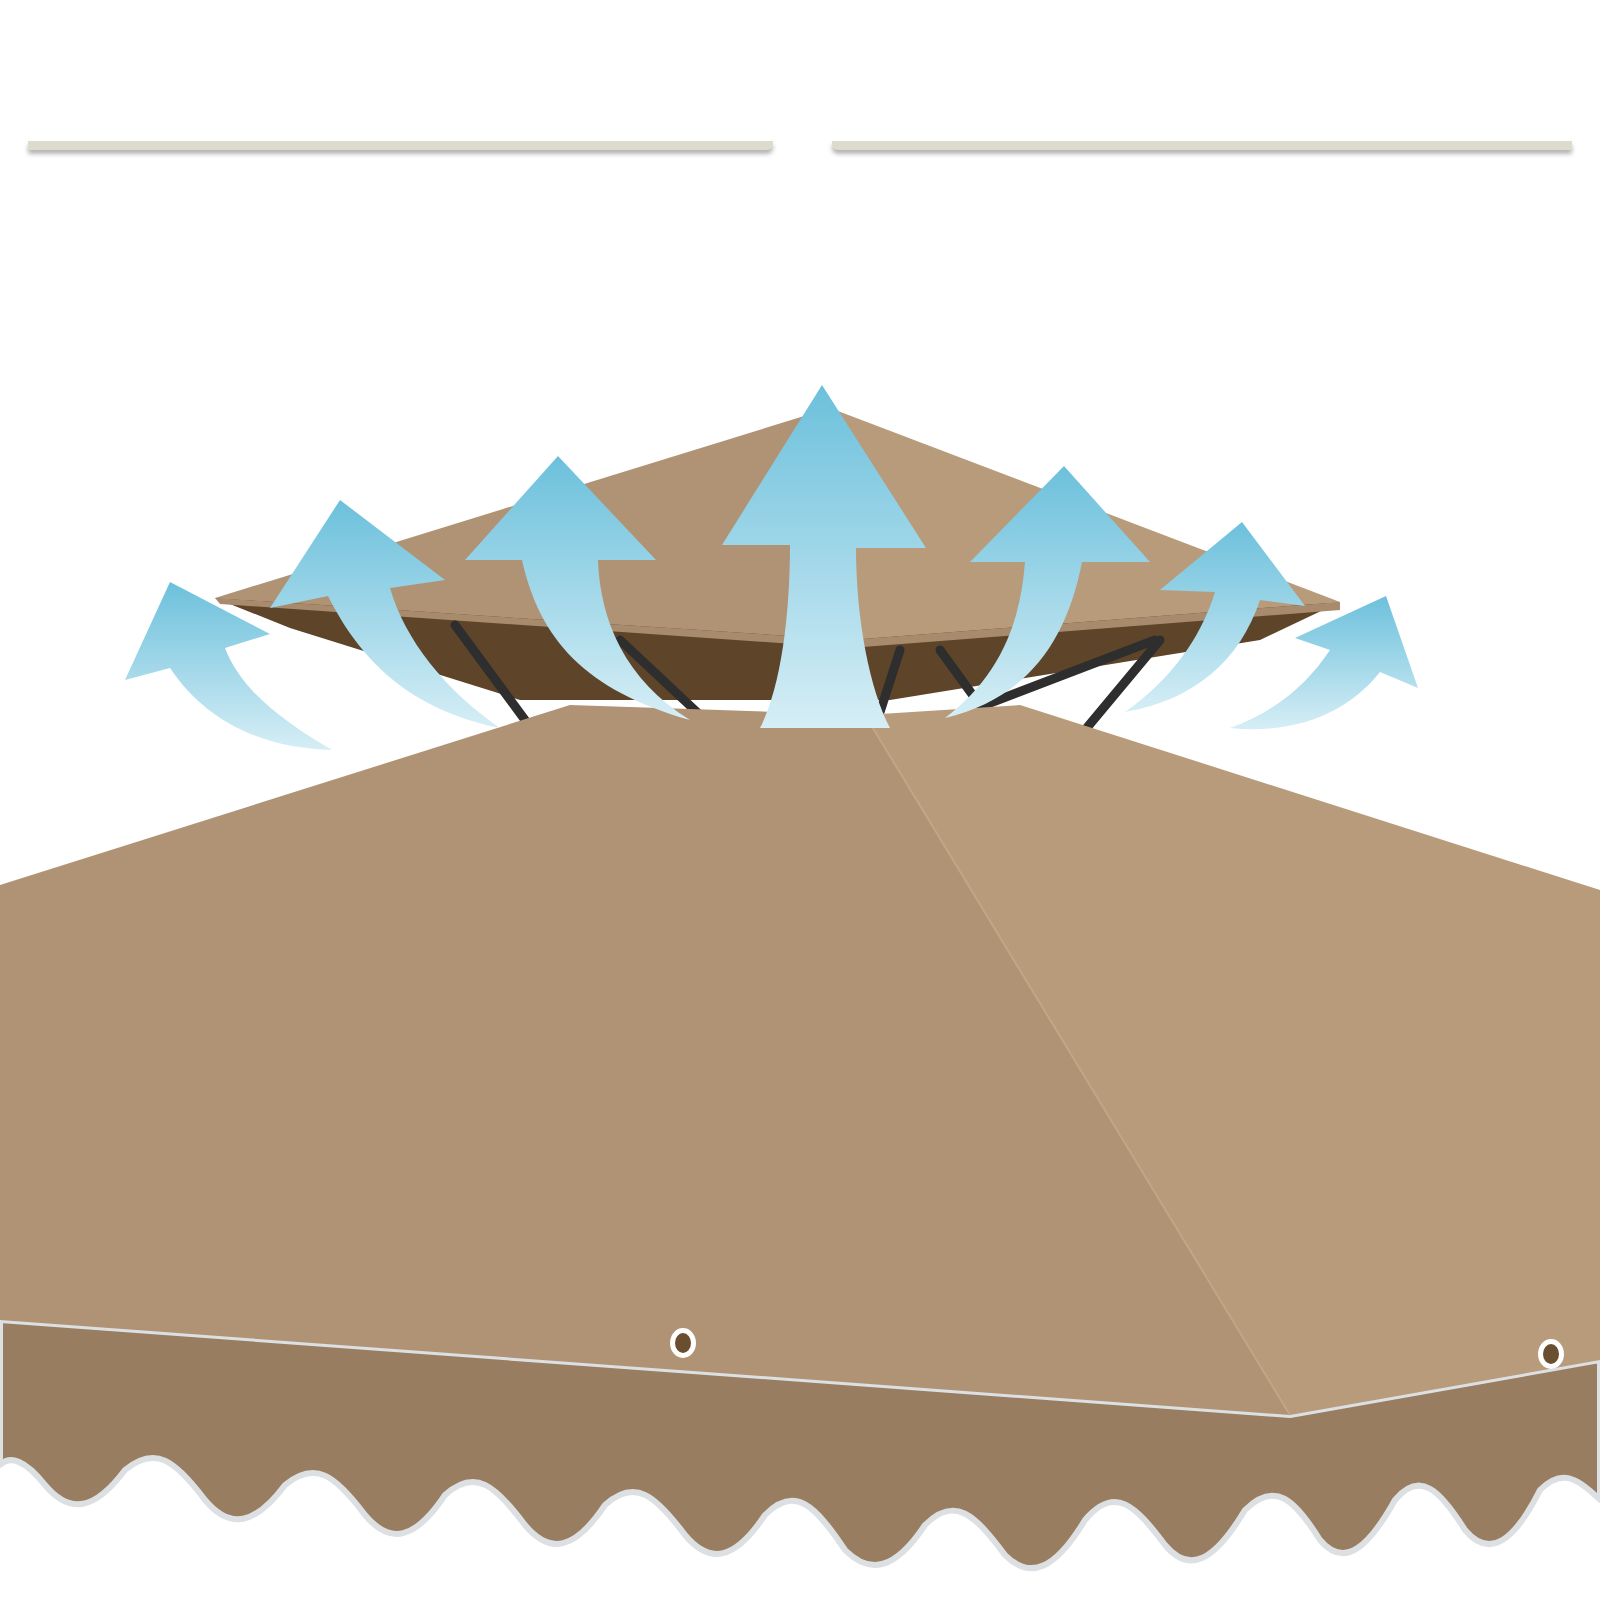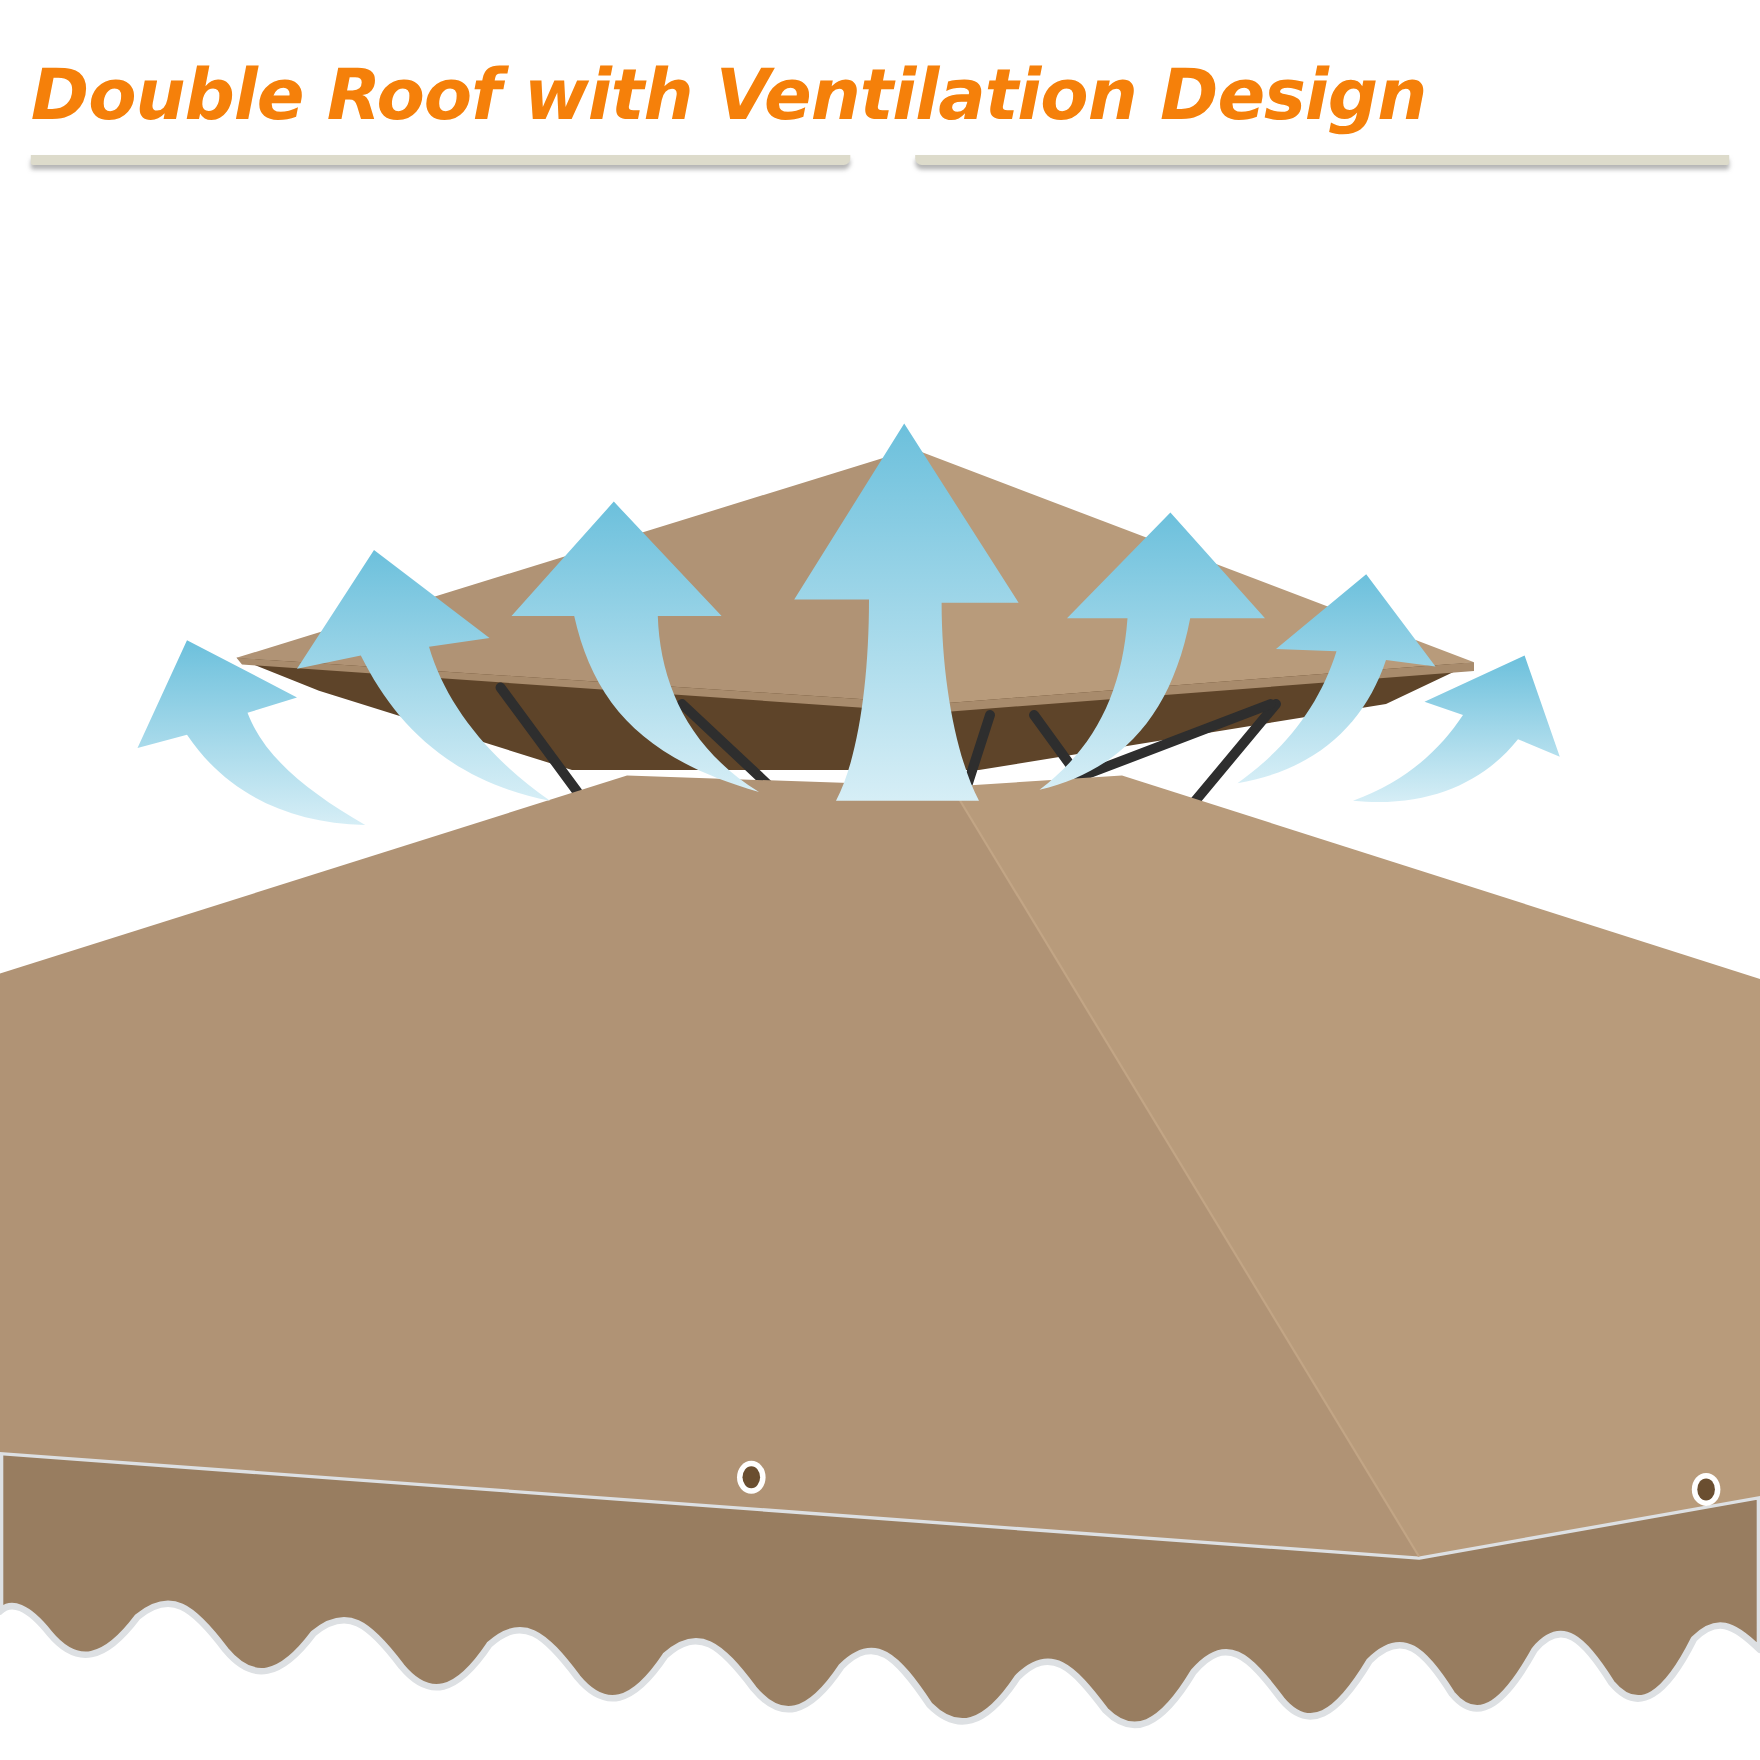--- a/index.html
+++ b/index.html
@@ -36,21 +36,20 @@
       position: absolute;
       left: 0; top: 0;
       width: 1600px; height: 1600px;
     }
   </style>
 </head>
 <body>
 
 <div class="page">
 
-  <h1 class="headline">Double Roof with Ventilation Design</h1>
 
   <div class="rule rule-left"></div>
   <div class="rule rule-right"></div>
 
   <svg class="scene" viewBox="0 0 1600 1600" xmlns="http://www.w3.org/2000/svg">
     <defs>
       <linearGradient id="arrowGrad" x1="0" y1="0" x2="0" y2="1">
         <stop offset="0" stop-color="#6cc0dc"></stop>
         <stop offset="1" stop-color="#d6eef6"></stop>
       </linearGradient>

